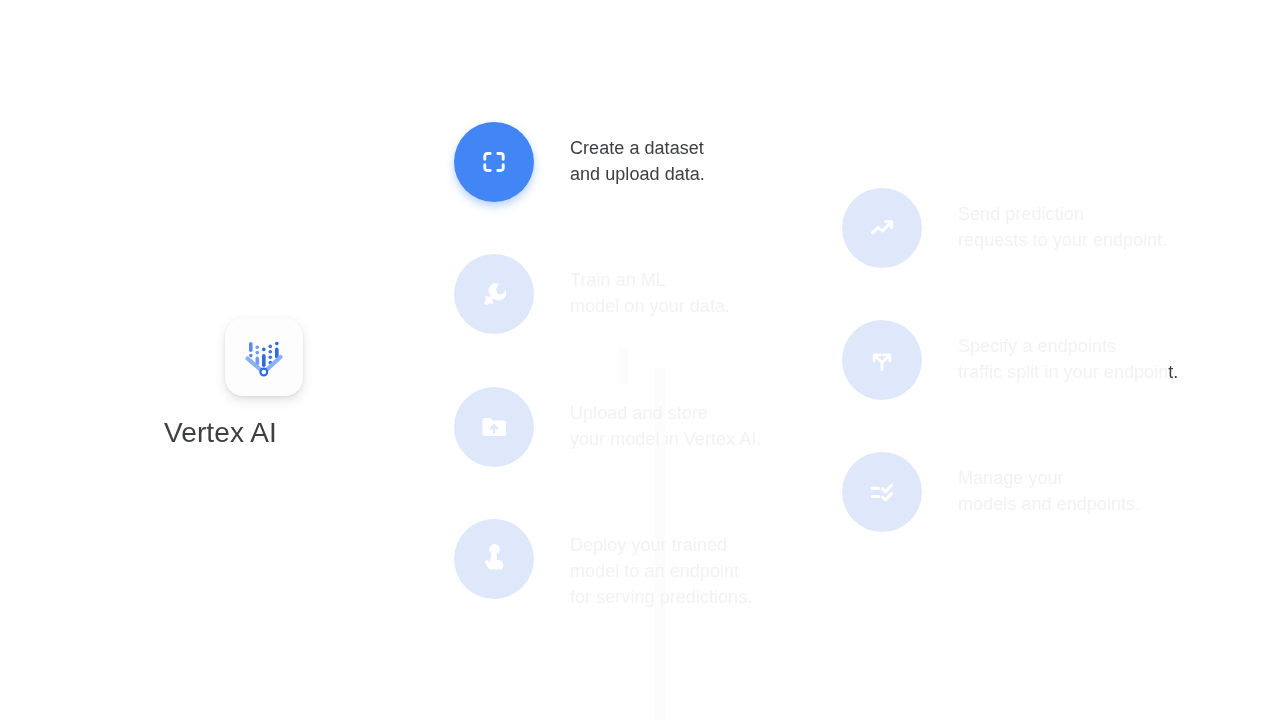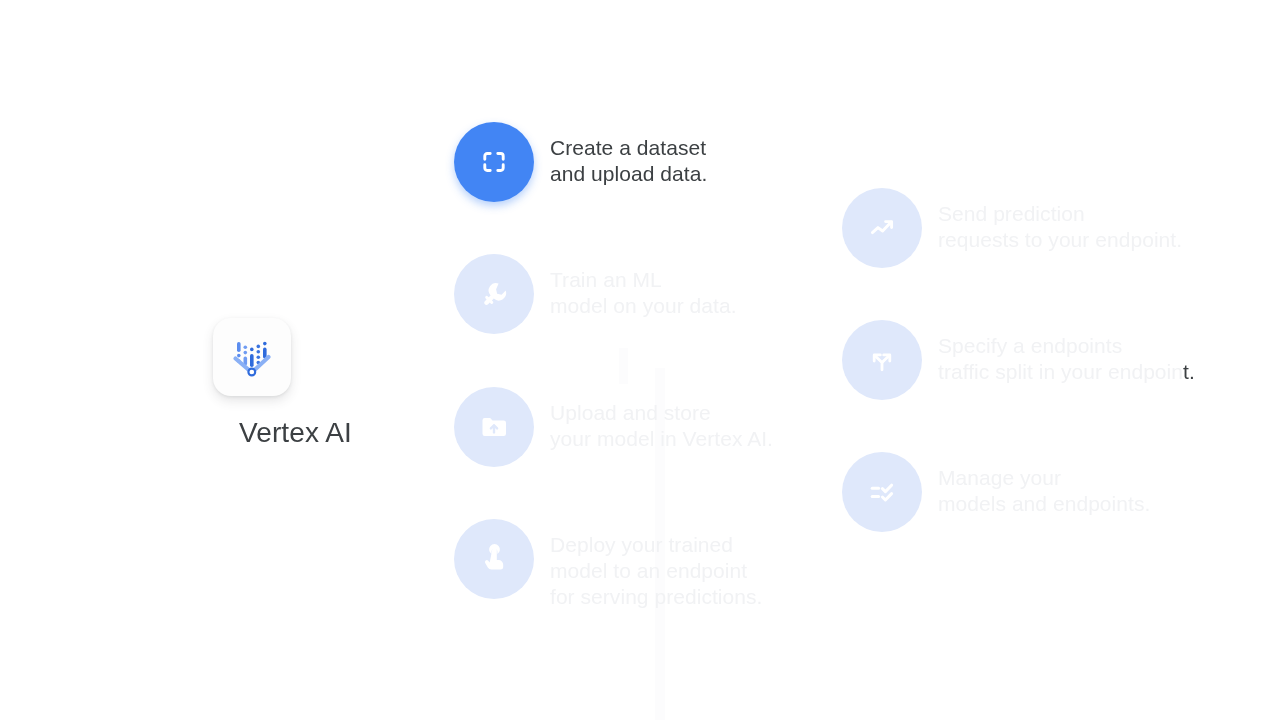--- a/index.html
+++ b/index.html
@@ -25,24 +25,24 @@
   .rail {
     position: absolute;
     background: #fcfcfd;
   }
   .rail-short { left: 619px; top: 348px; width: 9px; height: 36px; }
   .rail-long  { left: 655px; top: 368px; width: 10px; height: 352px; }
 
   
   #product {
     position: absolute;
-    left: 152px;
+    left: 164px;
     top: 318px;
     width: 200px;
-    text-align: right;
+    text-align: left;
   }
   .logo-card {
     width: 78px;
     height: 78px;
     margin: 0 auto;
     border-radius: 18px;
     background: #fdfdfd;
     box-shadow: 0 5px 11px rgba(60,64,67,0.13),
                 0 1px 3px rgba(60,64,67,0.10);
     position: relative;
@@ -79,23 +79,23 @@
     position: absolute;
     left: 50%;
     top: 50%;
     transform: translate(-50%, -50%);
   }
   .step.active .bubble {
     background: #4285f4;
     box-shadow: 0 4px 9px rgba(66,133,244,0.38);
   }
   .step-label {
-    margin-left: 16px;
+    margin-left: 36px;
     padding-top: 13px;
-    font-size: 21px;
+    font-size: 18px;
     line-height: 26px;
     color: #f2f3f5;
     white-space: pre-line;
     letter-spacing: 0.05px;
   }
   .step.active .step-label { color: #3c4043; }
   .step.dim .step-label    { color: #f1f2f4; }
 
   
   .ink-dark { color: #3c4043; }

